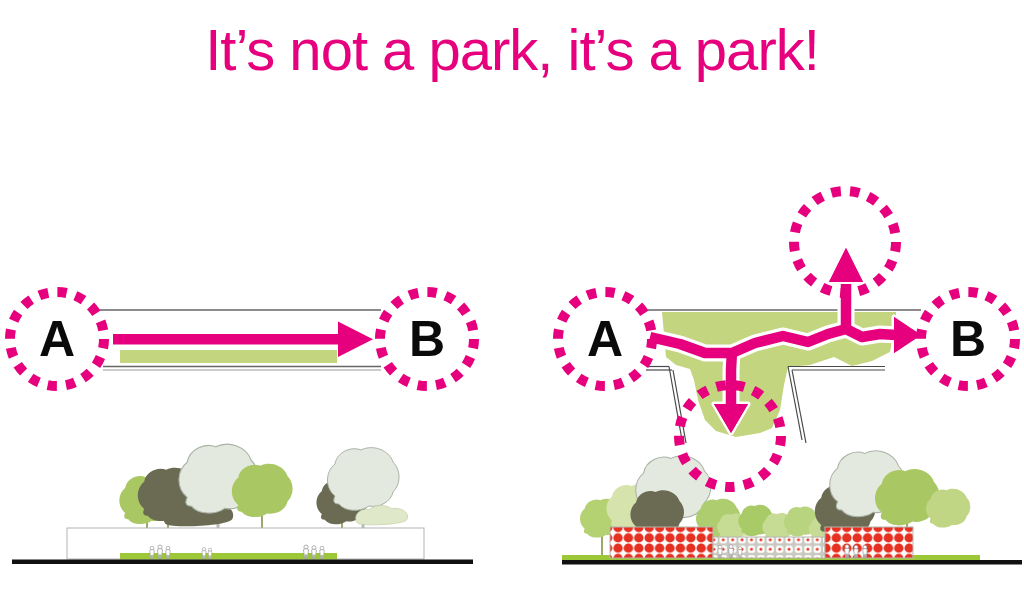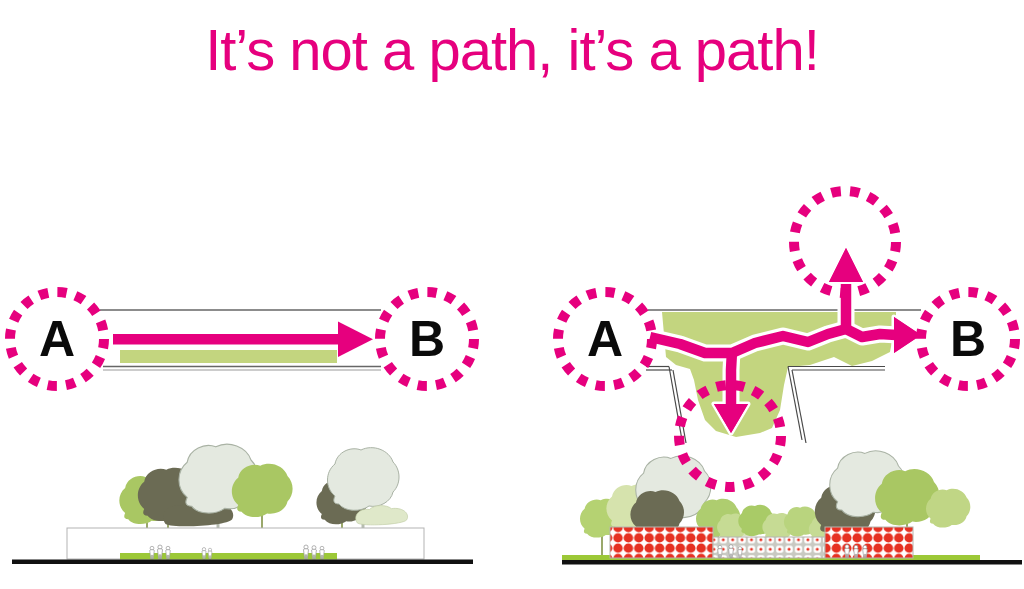--- a/index.html
+++ b/index.html
@@ -191,15 +191,15 @@
       <polygon class="head" points="289,97 323,97 306,63"></polygon>
     </g>
     <circle class="dotring" cx="65" cy="154" r="47" stroke-dasharray="9.3 9.16"></circle>
     <circle class="dotring" cx="428" cy="154" r="47" stroke-dasharray="9.3 9.16"></circle>
     <circle class="dotring" cx="305" cy="57" r="51" stroke-dasharray="9.5 9.35"></circle>
     <circle class="dotring" cx="190" cy="251" r="51" stroke-dasharray="9.5 9.35"></circle>
     <text class="node-letter" x="65" y="171">A</text>
     <text class="node-letter" x="428" y="171">B</text>
   </svg>
 
-  <div class="title">It’s not a path, it’s a path!</div>
+  <div class="title">It’s not a park, it’s a park!</div>
 
 </div>
 
 </body></html>

